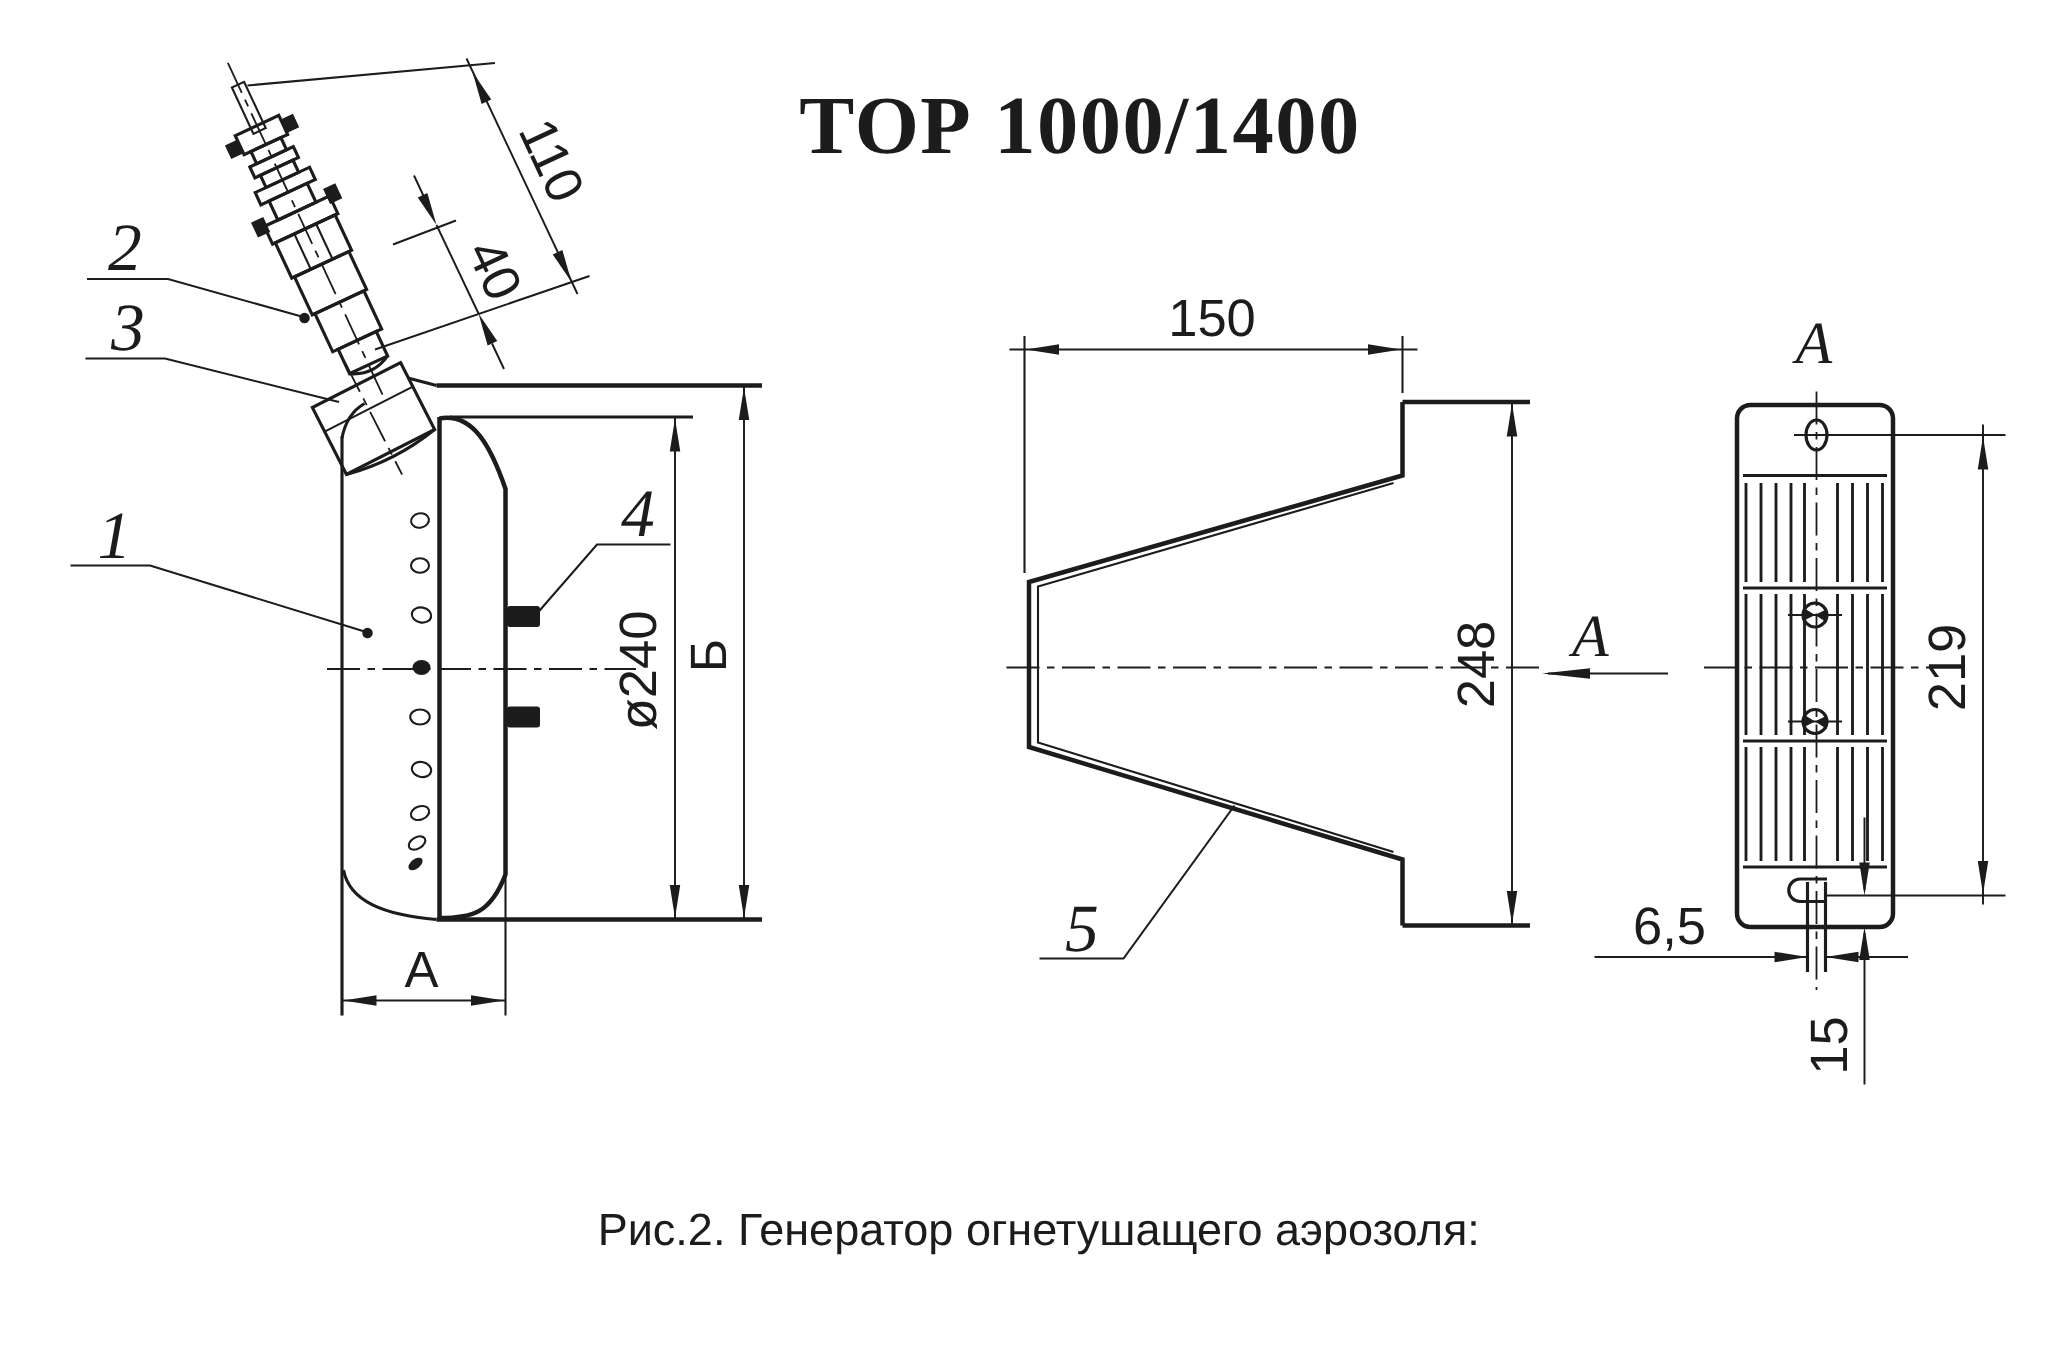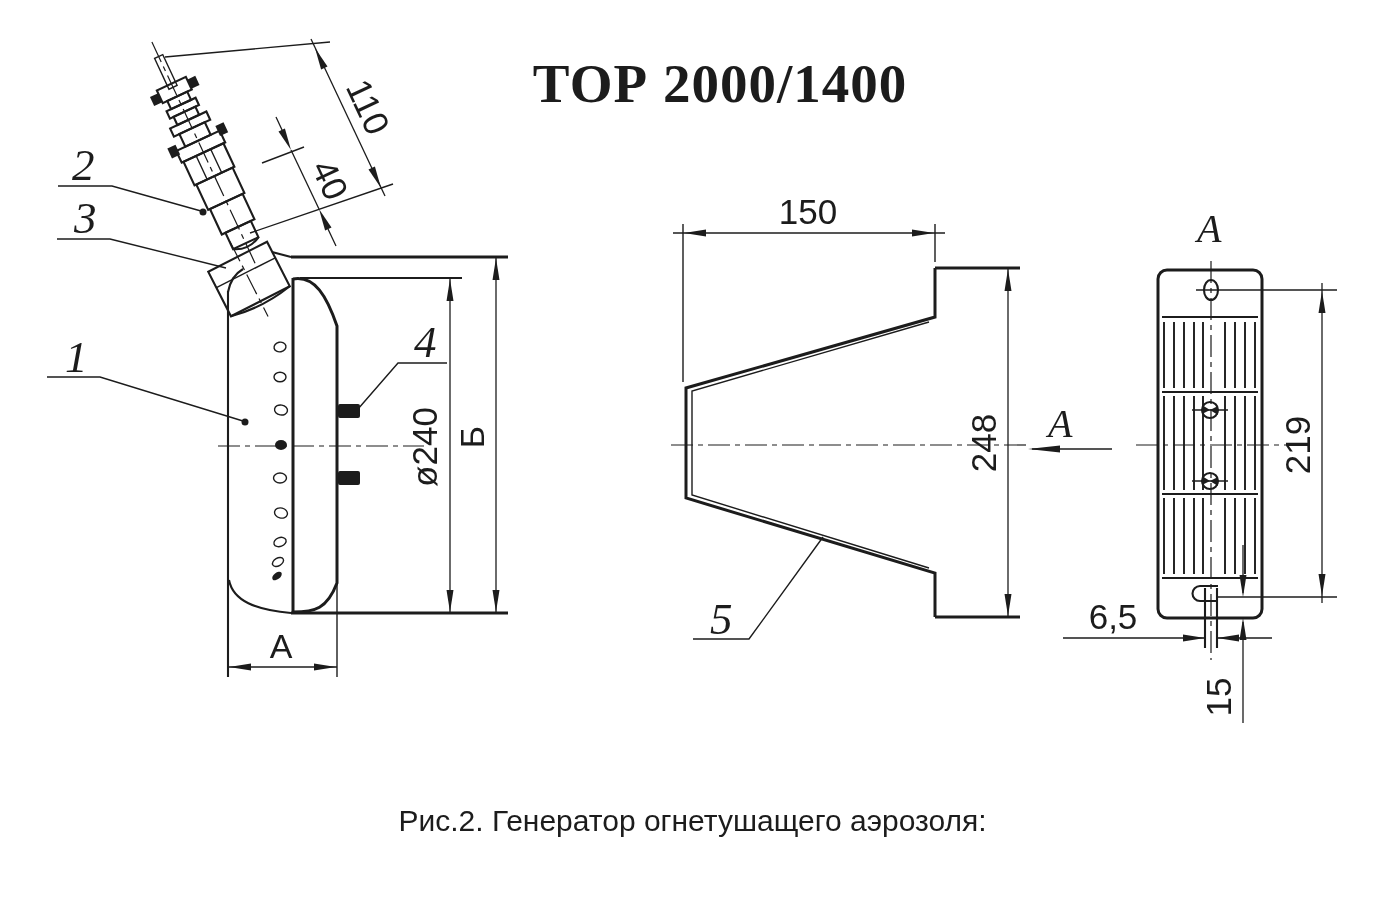--- a/index.html
+++ b/index.html
@@ -23,21 +23,21 @@
   #title{position:absolute;left:380px;top:52px;width:680px;text-align:center;
          font-family:"Liberation Serif",serif;font-weight:bold;font-size:55px;letter-spacing:1px;}
   #caption{position:absolute;left:95px;top:726px;width:1195px;text-align:center;
            font-size:30px;line-height:38px;white-space:pre;}
 </style>
 </head>
 <body>
 
 <div id="page">
 
-  <div id="title">ТОР 2000/1400</div>
+  <div id="title">ТОР 1000/1400</div>
 
   <svg id="drawing" width="1380" height="900" viewBox="0 0 1380 900">
 
     <g>
 
       <g>
         <path class="bold" d="M291,257 H508"></path>
         <path class="med" d="M300,278 H462"></path>
         <path class="bold" d="M291,613 H508"></path>
         <path class="bold" d="M293,278 V613"></path>

